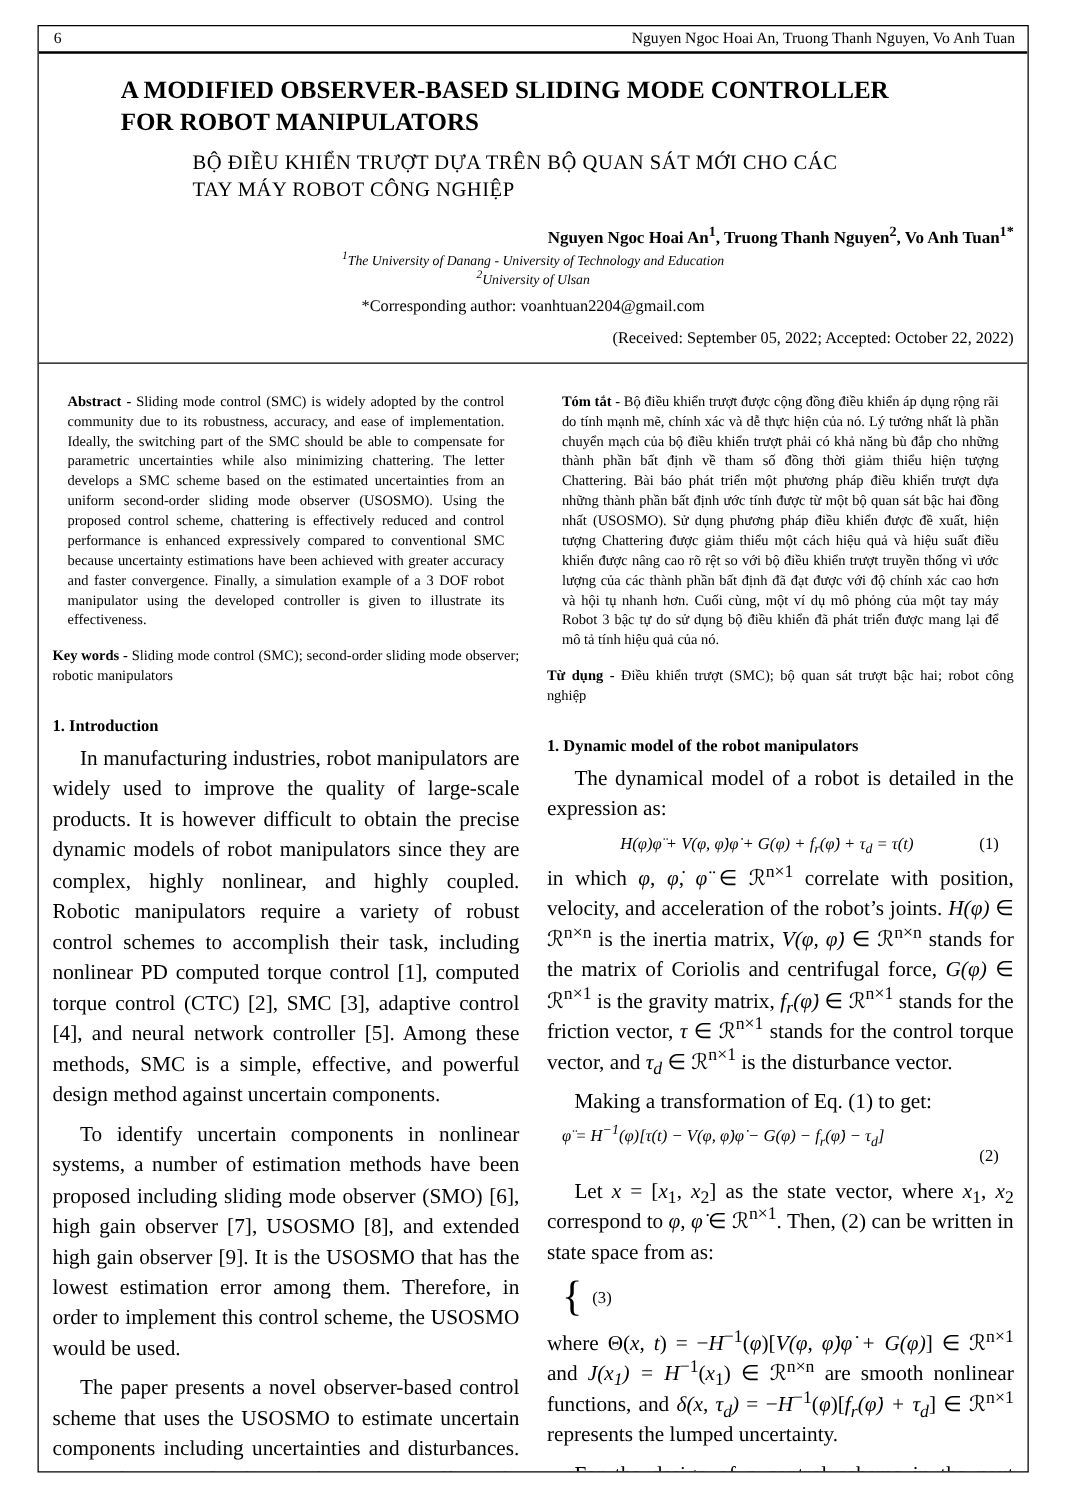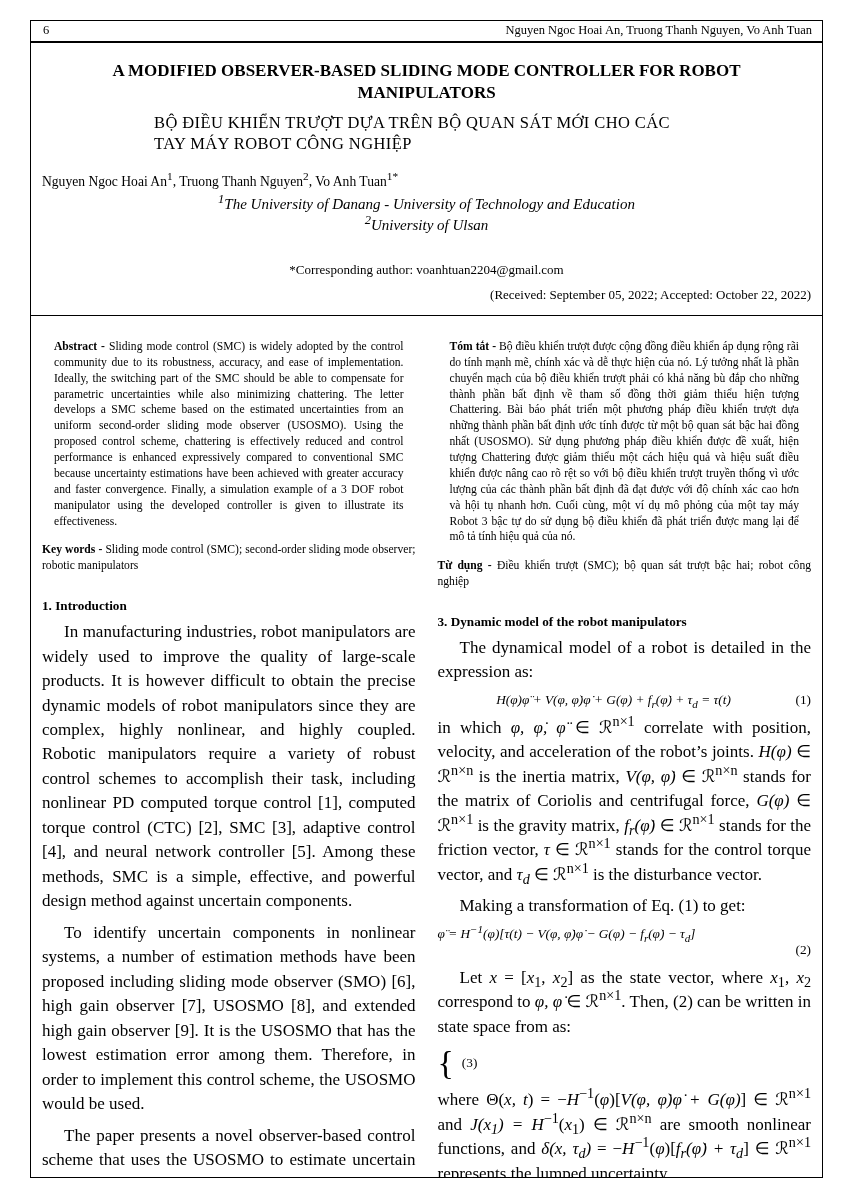--- a/index.html
+++ b/index.html
@@ -25,46 +25,45 @@
     justify-content: space-between;
     align-items: baseline;
     padding: 2px 10px 3px 12px;
     font-size: 12.5px;
     border-bottom: 2.2px solid #000;
   }
   .content { padding: 0 11px; }
   .title-en {
     margin: 17px auto 0;
     max-width: 660px;
-    text-align: center;
     font-weight: bold;
-    font-size: 17px;
+    font-size: 20px;
     line-height: 1.28;
   }
   .title-vi {
     margin: 8px auto 0;
     max-width: 545px;
     font-size: 16.5px;
     line-height: 1.3;
     letter-spacing: 0.4px;
   }
   .authors-line {
     margin-top: 20px;
-    text-align: left;
-    font-weight: normal;
+    text-align: right;
+    font-weight: bold;
     font-size: 13.6px;
   }
   .affiliations {
     margin-top: 4px;
     text-align: center;
     font-style: italic;
-    font-size: 15px;
+    font-size: 11px;
     line-height: 1.35;
   }
-  .corresponding { margin-top: 27px; text-align: center; font-size: 13px; }
+  .corresponding { margin-top: 5px; text-align: center; font-size: 13px; }
   .dates { margin-top: 9px; text-align: right; font-size: 13px; }
   .front-rule { margin-top: 12px; border-top: 1.6px solid #000; }
   .columns {
     display: flex;
     gap: 22px;
     padding: 11px 11px 0;
     text-align: justify;
   }
   .col { flex: 1; min-width: 0; }
   .abstract-par {
@@ -85,21 +84,21 @@
   }
   .body-par {
     font-size: 17px;
     line-height: 1.44;
     margin: 0 0 7px;
     text-indent: 22px;
   }
   .body-par.noindent { text-indent: 0; }
   .equation {
     font-size: 13.3px;
-    margin: 3px 0 8px;
+    margin: 3px 12px 8px;
   }
   .eq-row { display: flex; align-items: center; }
   .eq-body { flex: 1; font-style: italic; }
   .eq-center { text-align: center; }
   .eq-left { text-align: left; }
   .eq-num { font-style: normal; padding-left: 6px; }
   .eq-num-line { text-align: right; font-style: normal; margin-top: 0px; }
   .eq-system { display: flex; align-items: center; }
   .brace {
     font-size: 34px;
@@ -145,21 +144,21 @@
         <div class="section-heading">1. Introduction</div>
         <p class="body-par">In manufacturing industries, robot manipulators are widely used to improve the quality of large-scale products. It is however difficult to obtain the precise dynamic models of robot manipulators since they are complex, highly nonlinear, and highly coupled. Robotic manipulators require a variety of robust control schemes to accomplish their task, including nonlinear PD computed torque control [1], computed torque control (CTC) [2], SMC [3], adaptive control [4], and neural network controller [5]. Among these methods, SMC is a simple, effective, and powerful design method against uncertain components.</p>
         <p class="body-par">To identify uncertain components in nonlinear systems, a number of estimation methods have been proposed including sliding mode observer (SMO) [6], high gain observer [7], USOSMO [8], and extended high gain observer [9]. It is the USOSMO that has the lowest estimation error among them. Therefore, in order to implement this control scheme, the USOSMO would be used.</p>
         <p class="body-par">The paper presents a novel observer-based control scheme that uses the USOSMO to estimate uncertain components including uncertainties and disturbances. Using this control scheme, chattering is effectively reduced and control performances are enhanced because uncertainty estimations have been achieved with greater accuracy. Finally, a simulation of this control strategy is given to illustrate its effectiveness.</p>
       </div>
 
       <div class="col">
         <p class="abstract-par"><b>Tóm tắt -</b> <span>Bộ điều khiển trượt được cộng đồng điều khiển áp dụng rộng rãi do tính mạnh mẽ, chính xác và dễ thực hiện của nó. Lý tưởng nhất là phần chuyển mạch của bộ điều khiển trượt phải có khả năng bù đắp cho những thành phần bất định về tham số đồng thời giảm thiểu hiện tượng Chattering. Bài báo phát triển một phương pháp điều khiển trượt dựa những thành phần bất định ước tính được từ một bộ quan sát bậc hai đồng nhất (USOSMO). Sử dụng phương pháp điều khiển được đề xuất, hiện tượng Chattering được giảm thiểu một cách hiệu quả và hiệu suất điều khiển được nâng cao rõ rệt so với bộ điều khiển trượt truyền thống vì ước lượng của các thành phần bất định đã đạt được với độ chính xác cao hơn và hội tụ nhanh hơn. Cuối cùng, một ví dụ mô phỏng của một tay máy Robot 3 bậc tự do sử dụng bộ điều khiển đã phát triển được mang lại để mô tả tính hiệu quả của nó.</span></p>
         <p class="keywords-par"><b>Từ dụng -</b> <span>Điều khiển trượt (SMC); bộ quan sát trượt bậc hai; robot công nghiệp</span></p>
 
-        <div class="section-heading">3. Dynamic model of the robot manipulators</div>
+        <div class="section-heading">1. Dynamic model of the robot manipulators</div>
         <p class="body-par">The dynamical model of a robot is detailed in the expression as:</p>
 
         <div class="equation">
           <div class="eq-row">
             <span class="eq-body eq-center">H(φ)φ̈ + V(φ, φ̇)φ̇ + G(φ) +  f<sub>r</sub>(φ̇) + τ<sub>d</sub> = τ(t)</span>
             <span class="eq-num">(1)</span>
           </div>
         </div>
 
         <p class="body-par noindent">in which <i>φ, φ̇, φ̈</i> ∈ ℛ<sup>n×1</sup> correlate with position, velocity, and acceleration of the robot’s joints. <i>H(φ)</i> ∈ ℛ<sup>n×n</sup> is the inertia matrix,  <i>V(φ, φ̇)</i> ∈ ℛ<sup>n×n</sup> stands for the matrix of Coriolis and centrifugal force, <i>G(φ)</i> ∈ ℛ<sup>n×1</sup> is the gravity matrix, <i>f<sub>r</sub>(φ̇)</i> ∈ ℛ<sup>n×1</sup> stands for the friction vector, <i>τ</i> ∈ ℛ<sup>n×1</sup> stands for the control torque vector, and <i>τ<sub>d</sub></i> ∈ ℛ<sup>n×1</sup> is the disturbance vector.</p>

